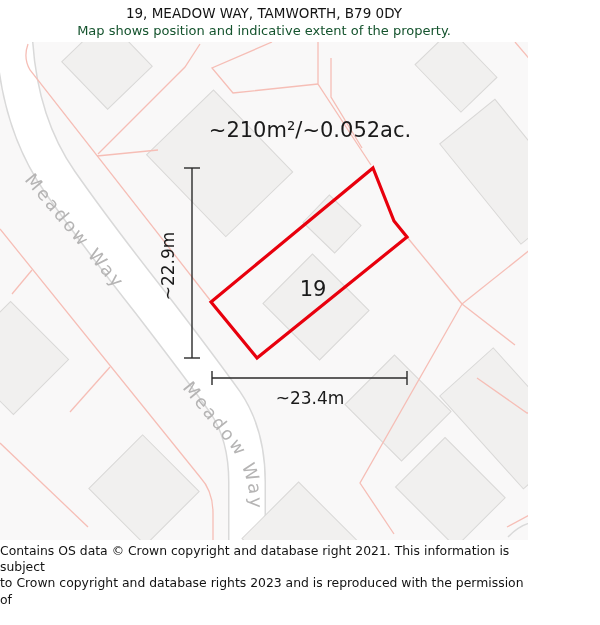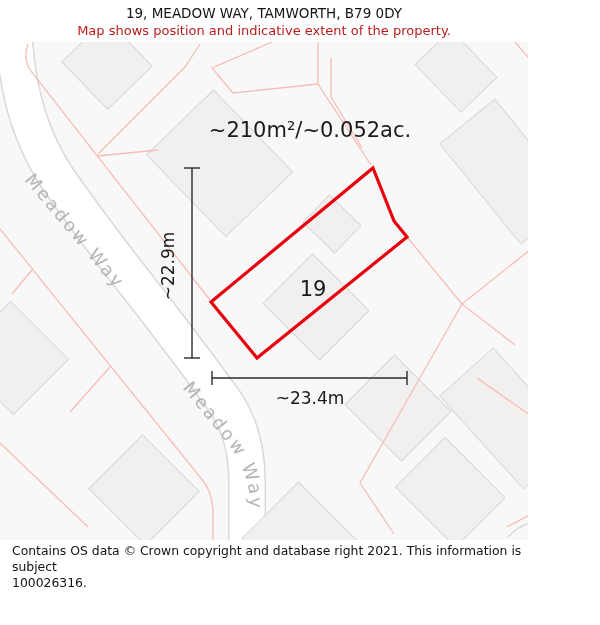--- a/index.html
+++ b/index.html
@@ -1,22 +1,22 @@
 <!DOCTYPE html>
 <html><head>
 <meta charset="utf-8">
 <style>
   html,body{margin:0;padding:0;background:#ffffff;}
   .page{width:528px;height:625px;background:#ffffff;font-family:"DejaVu Sans","Liberation Sans",sans-serif;position:relative;overflow:hidden;}
   .hdr{height:42px;text-align:center;padding-top:4px;box-sizing:border-box;}
   .hdr .t1{font-size:13.5px;color:#131313;line-height:18px;}
-  .hdr .t2{font-size:13px;color:#b91c1c;line-height:17px;}
+  .hdr .t2{font-size:13px;color:#14532d;line-height:17px;}
   .mapwrap{width:600px;height:498px;position:relative;}
   svg{display:block;}
-  .ftr{padding:3px 4px 0 12px;font-size:12.4px;color:#131313;line-height:16.2px;text-align:left;}
+  .ftr{padding:3px 4px 0 0;font-size:12.4px;color:#131313;line-height:16.2px;text-align:left;}
   .svgtxt{font-family:"DejaVu Sans","Liberation Sans",sans-serif;}
 </style>
 </head>
 <body>
 
 <div class="page">
 
   <div class="hdr">
     <div class="t1">19, MEADOW WAY, TAMWORTH, B79 0DY</div>
     <div class="t2">Map shows position and indicative extent of the property.</div>
@@ -132,16 +132,16 @@
       <text class="svgtxt" x="310" y="95" font-size="21" text-anchor="middle">~210m²/~0.052ac.</text>
       <text class="svgtxt" x="313" y="254" font-size="21" text-anchor="middle">19</text>
       <text class="svgtxt" font-size="17" text-anchor="middle" transform="translate(174,224) rotate(-90)">~22.9m</text>
       <text class="svgtxt" x="310" y="362" font-size="17" text-anchor="middle">~23.4m</text>
     </g>
   </svg>
   </div>
 
   <div class="ftr">
     <div>Contains OS data © Crown copyright and database right 2021. This information is subject</div>
-    <div>100026316.</div>
+    <div>to Crown copyright and database rights 2023 and is reproduced with the permission of</div>
   </div>
 
 </div>
 
 </body></html>

